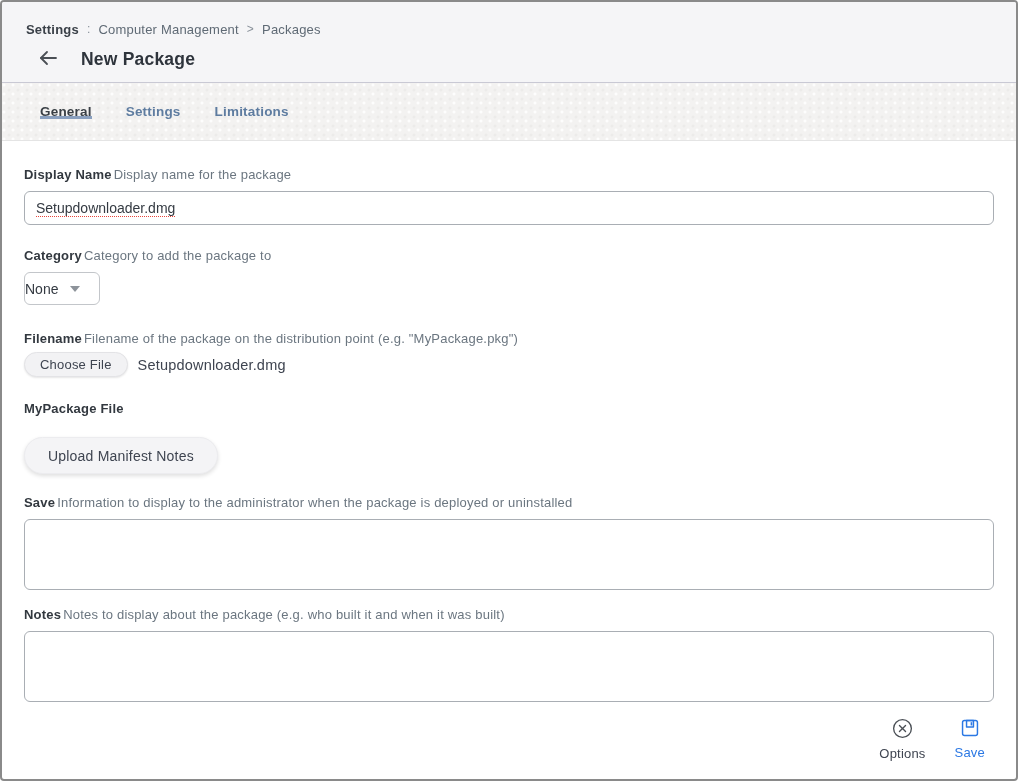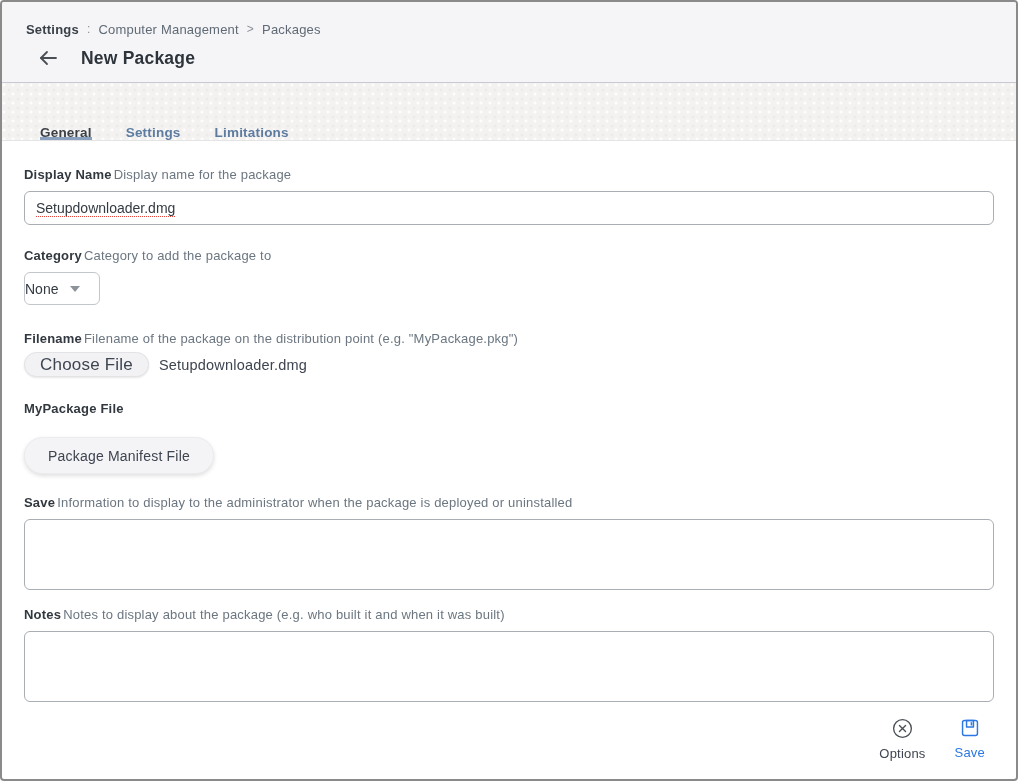--- a/index.html
+++ b/index.html
@@ -30,20 +30,21 @@
     color: #5f6a75;
     display: flex;
     gap: 8px;
     letter-spacing: .2px;
   }
   .breadcrumb .crumb-root { color: #3a4048; font-weight: bold; }
   .breadcrumb .crumb-sep { color: #8a929b; font-size: 12px; }
   .breadcrumb .crumb-link { color: #5f6a75; cursor: pointer; }
   .title-row {
     display: flex;
+    align-items: center;
     margin-top: 11px;
   }
   .back-btn {
     width: 26px; height: 22px;
     margin-left: 9px;
     display: flex; align-items: center; justify-content: center;
     cursor: pointer;
     background: none; border: none;
   }
   .page-title {
@@ -57,21 +58,21 @@
   
   .tabbar {
     height: 58px;
     background-color: #f3f2f1;
     background-image:
       radial-gradient(circle at 2px 2px, rgba(255,255,255,.85) 1.2px, transparent 1.8px),
       radial-gradient(circle at 7px 7px, rgba(120,120,110,.06) 1.2px, transparent 1.8px);
     background-size: 9px 9px;
     border-bottom: 1px solid #e4e4e4;
     display: flex;
-    align-items: flex-end;
+    align-items: center;
     padding-left: 38px;
   }
   .tab {
     position: relative;
     display: flex;
     align-items: center;
     margin-right: 34px;
     font-size: 13.5px;
     font-weight: bold;
     color: #5e7ca0;
@@ -153,21 +154,21 @@
     gap: 10px;
     margin-top: 6px;
   }
   .pill-btn-sm {
     height: 25px;
     padding: 0 15px;
     border-radius: 13px;
     background: #f2f2f4;
     border: 1px solid #e3e3e6;
     box-shadow: 0 1px 2px rgba(0,0,0,.10);
-    font-size: 17px;
+    font-size: 13px;
     color: #3e4450;
     font-family: inherit;
     cursor: pointer;
     letter-spacing: .2px;
   }
   .file-name {
     font-size: 14.5px;
     color: #3e4450;
     letter-spacing: .2px;
   }
@@ -287,21 +288,21 @@
       <div class="file-row">
         <button class="pill-btn-sm">Choose File</button>
         <span class="file-name">Setupdownloader.dmg</span>
       </div>
     </div>
 
     <div class="field" style="margin-top:24px">
       <div class="label-row" style="margin-bottom:0">
         <span class="label">MyPackage File</span>
       </div>
-      <button class="pill-btn-lg">Package Manifest File</button>
+      <button class="pill-btn-lg">Upload Manifest Notes</button>
     </div>
 
     <div class="field" style="margin-top:21px">
       <div class="label-row">
         <span class="label">Save</span>
         <span class="help">Information to display to the administrator when the package is deployed or uninstalled</span>
       </div>
       <textarea class="textarea" spellcheck="false" style=""></textarea>
     </div>
 

